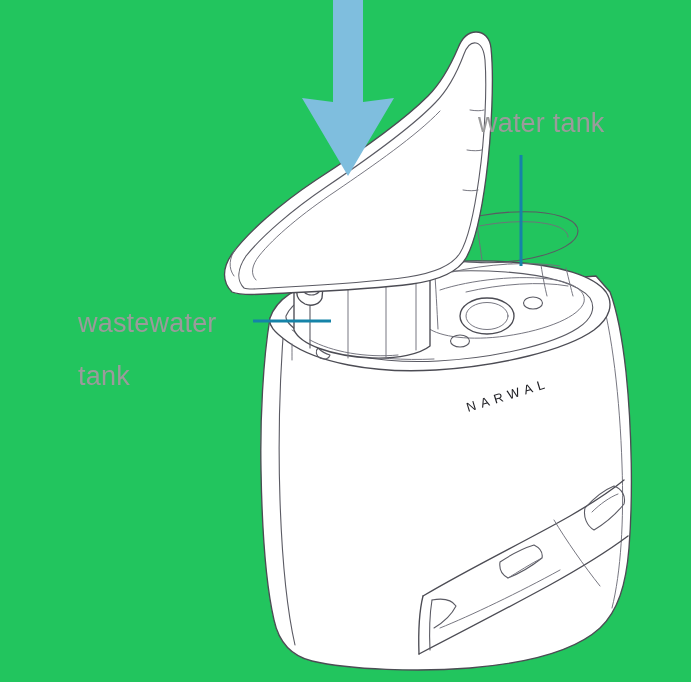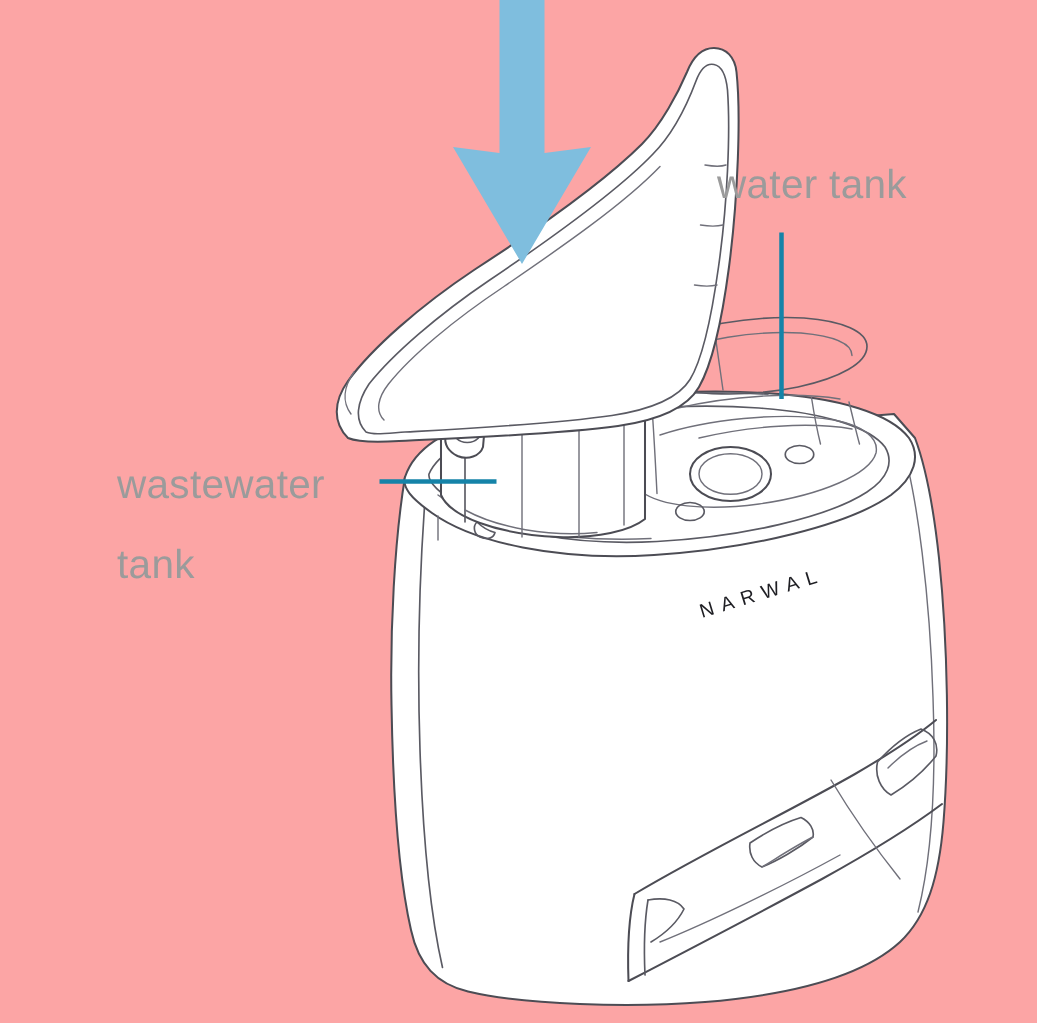--- a/index.html
+++ b/index.html
@@ -58,21 +58,21 @@
     stroke-linecap: round;
     stroke-linejoin: round;
   }
   .fill-white {
     fill: #ffffff;
   }
 </style>
 </head>
 <body>
 
-<div id="illustration-root" style="background: #fca5a5;">
+<div id="illustration-root" style="background: #22c55e;">
 
   <svg id="diagram-svg" viewBox="0 0 691 682" xmlns="http://www.w3.org/2000/svg">
 
     <g>
 
       <path class="ln fill-white" d="M270,318
            C263,360 260,420 261,470
            C262,530 266,585 274,620
            C279,643 291,656 312,661
            C350,670 420,672 470,668

